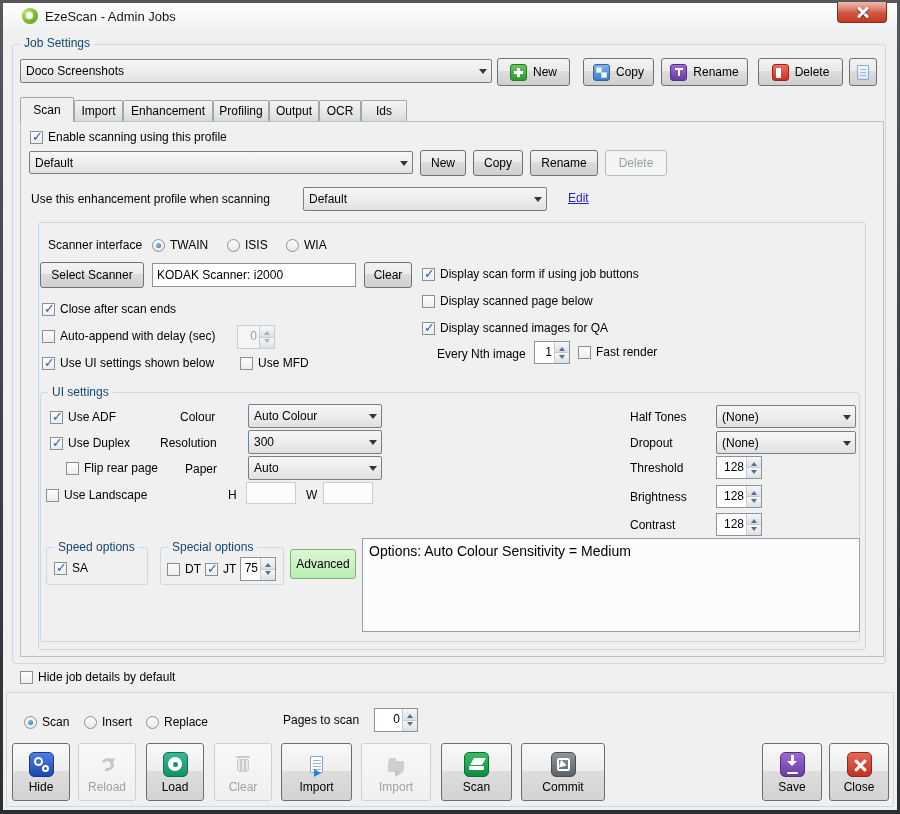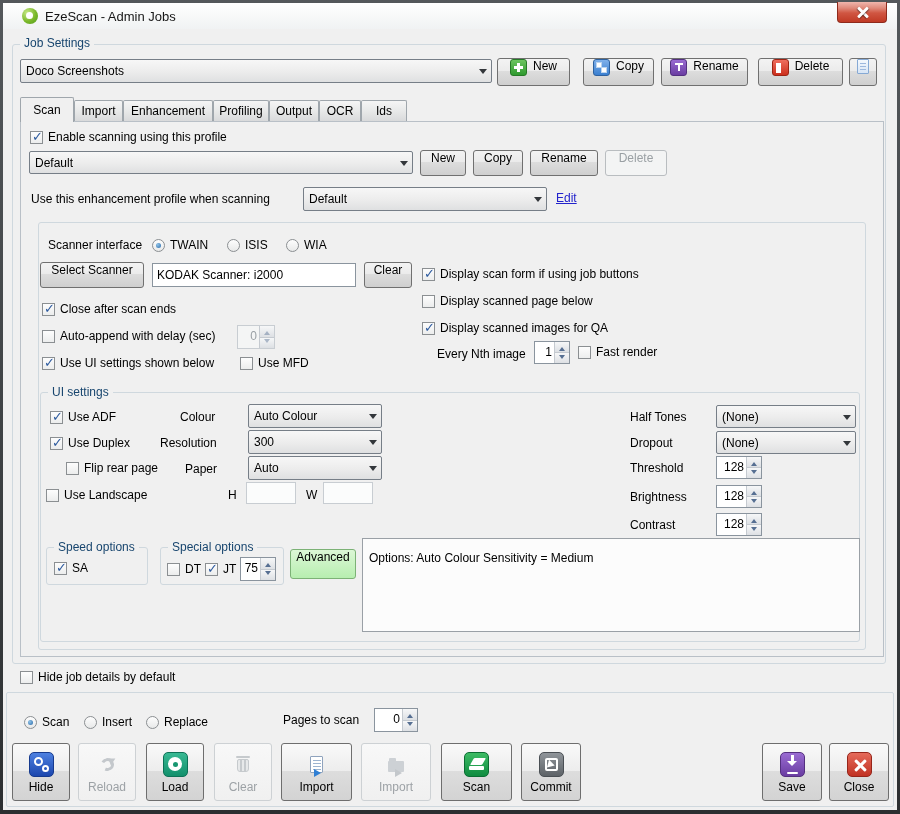--- a/index.html
+++ b/index.html
@@ -11,21 +11,21 @@
 .logo{width:16px;height:16px;border-radius:50%;background:radial-gradient(circle at 32% 30%,#c6e887,#7ab829 55%,#4f9a1d);position:relative;flex:none}
 .logo::after{content:"";position:absolute;left:4px;top:4px;width:7px;height:7px;background:#fff;border-radius:50%}
 .closebtn{position:absolute;top:2px;right:13px;width:50px;height:21px;border:1px solid #8e2a1c;border-top:none;border-radius:0 0 4px 4px;background:linear-gradient(#f0b6ad,#e08a7b 30%,#d05642 55%,#c03a25)}
 .tx{position:absolute;left:18px;top:9px;width:14px;height:3px;background:#fff;border-radius:1px;box-shadow:0 1px 1px rgba(0,0,0,.4)}
 .tx.a{transform:rotate(45deg)}.tx.b{transform:rotate(-45deg)}
 .client{position:absolute;left:3px;top:29px;width:894px;height:781px;background:#f0f0f0}
 .gb{border:1px solid #cfd8de;border-radius:3px}
 .gb-label{background:#f0f0f0;padding:0 4px;color:#17456e;white-space:nowrap}
 .lab{position:absolute;font-size:12px;white-space:nowrap}
 .rt{text-align:left}
-.btn{border:1px solid #707070;border-radius:3px;background:linear-gradient(#f3f3f3,#ebebeb 45%,#dddddd 46%,#cfcfcf);display:flex;justify-content:center;gap:6px;font-size:12px}
+.btn{border:1px solid #707070;border-radius:3px;background:linear-gradient(#f3f3f3,#ebebeb 45%,#dddddd 46%,#cfcfcf);display:flex;align-items:center;justify-content:center;gap:6px;font-size:12px}
 .btn.disabled{border-color:#b9bdc0;background:#f3f4f4;color:#9aa0a4}
 .btn.adv{background:linear-gradient(#dcf7d6,#b7eeb0);border-color:#7cb276}
 .combo{border:1px solid #767e87;border-radius:2px;background:linear-gradient(#f7f7f7,#ececec 55%,#dfe0e1);display:flex;align-items:center}
 .cval{flex:1;padding-left:5px;white-space:nowrap;overflow:hidden}
 .carrow{width:17px;align-self:stretch;display:flex;align-items:center;justify-content:center}
 .carrow::after{content:"";border:4px solid transparent;border-top:5px solid #33373b;margin-top:5px}
 .txt{border:1px solid #8a949e;background:#fff;display:flex;align-items:center;padding-left:4px;white-space:nowrap;overflow:hidden}
 .txt.disabled{border-color:#c8cdd2;background:#fbfcfc}
 .cb{display:flex;align-items:center;gap:5px;height:14px}
 .cb .box{width:13px;height:13px;border:1px solid #8b8f92;background:linear-gradient(#fdfdfd,#eceded);position:relative;flex:none}
@@ -40,21 +40,21 @@
 .sarr i+i{border-top:1px solid #c5cad0}
 .su::after{content:"";border:3px solid transparent;border-bottom:4px solid #566f92}
 .sd::after{content:"";border:3px solid transparent;border-top:4px solid #566f92}
 .spin.disabled{border-color:#c8cdd2;background:#f4f5f5}
 .spin.disabled .sval{color:#9aa0a5}
 .spin.disabled .sarr i::after{opacity:.45}
 .link{color:#2222cc;text-decoration:underline;font-size:12px;position:absolute}
 .tab{position:absolute;top:100px;height:21px;border:1px solid #9fa6ac;border-bottom:none;border-radius:2px 2px 0 0;background:linear-gradient(#f5f5f5,#e9eaea 45%,#d9dadb);display:flex;align-items:center;justify-content:center;font-size:12px}
 .tab.active{top:97px;height:25px;background:#f0f0f0;z-index:5}
 .panel{position:absolute;border:1px solid #b9c0c7;background:#f0f0f0}
-.optbox{position:absolute;border:1px solid #9aa0a6;background:#fcfcfc;padding:12px 6px;font-size:12px}
+.optbox{position:absolute;border:1px solid #9aa0a6;background:#fcfcfc;padding:4px 6px;font-size:14px}
 .toolbtn{position:absolute;top:743px;height:58px;border:1px solid #6e6e6e;border-radius:3px;background:linear-gradient(#f9f9f9,#ededed 48%,#dddddd 49%,#d3d3d3);display:flex;flex-direction:column;align-items:center;justify-content:center;gap:2px}
 .toolbtn.disabled{border-color:#cdd1d4;background:linear-gradient(#f8f8f8,#f0f0f0);color:#9da2a6}
 .tb-icon{height:27px;display:flex;align-items:center;justify-content:center;position:relative;flex-direction:column}
 .tbi{width:25px;height:25px;border-radius:5px;position:relative;display:flex;flex-direction:column;align-items:center;justify-content:center}
 .tbi.blue{background:linear-gradient(#4d80e0,#1c47ae);border:1px solid #163a8e}
 .tbi.teal{background:linear-gradient(#38b993,#12906c);border:1px solid #0d7257}
 .tbi.green{background:linear-gradient(#3dbb64,#0f8c40);border:1px solid #0b6e33}
 .tbi.gray{background:linear-gradient(#90959a,#5d6267);border:1px solid #4a4f54}
 .tbi.purple{background:linear-gradient(#9a6cd2,#6a3da2);border:1px solid #54307f}
 .tbi.red{background:linear-gradient(#e56a5a,#c13223);border:1px solid #96251a}
@@ -193,21 +193,21 @@
     </div>
   <div class="btn abs disabled" style="left:605px;top:150px;width:62px;height:26px">
       <span>Delete</span>
     </div>
 
   <span class="lab" style="left:31px;top:192px">Use this enhancement profile when scanning</span>
   <div class="combo abs" style="left:303px;top:187px;width:244px;height:24px">
     <span class="cval">Default</span>
     <span class="carrow"></span>
   </div>
-  <a class="link" style="left:556px;top:191px" href="#">Edit</a>
+  <a class="link" style="left:568px;top:191px" href="#">Edit</a>
 
   <div class="gb abs" style="left:38px;top:222px;width:828px;height:428px"></div>
 
   <span class="lab" style="left:48px;top:238px">Scanner interface</span>
   <div class="radio abs checked" style="left:152px;top:238px">
     <span class="rdot"></span>
       <span>TWAIN</span>
   </div>
   <div class="radio abs" style="left:227px;top:238px">
     <span class="rdot"></span>
@@ -464,21 +464,21 @@
   </div>
   <div class="toolbtn" style="left:441px;width:71px">
     <span class="tb-icon">
         <span class="tbi green">
           <i class="scanlid"></i>
           <i class="scanbase"></i>
         </span>
       </span>
     <span class="tb-label">Scan</span>
   </div>
-  <div class="toolbtn" style="left:521px;width:60px">
+  <div class="toolbtn" style="left:521px;width:84px">
     <span class="tb-icon">
         <span class="tbi gray">
           <i class="commitpad"></i>
           <i class="commitarrow"></i>
         </span>
       </span>
     <span class="tb-label">Commit</span>
   </div>
   <div class="toolbtn" style="left:762px;width:60px">
     <span class="tb-icon">

